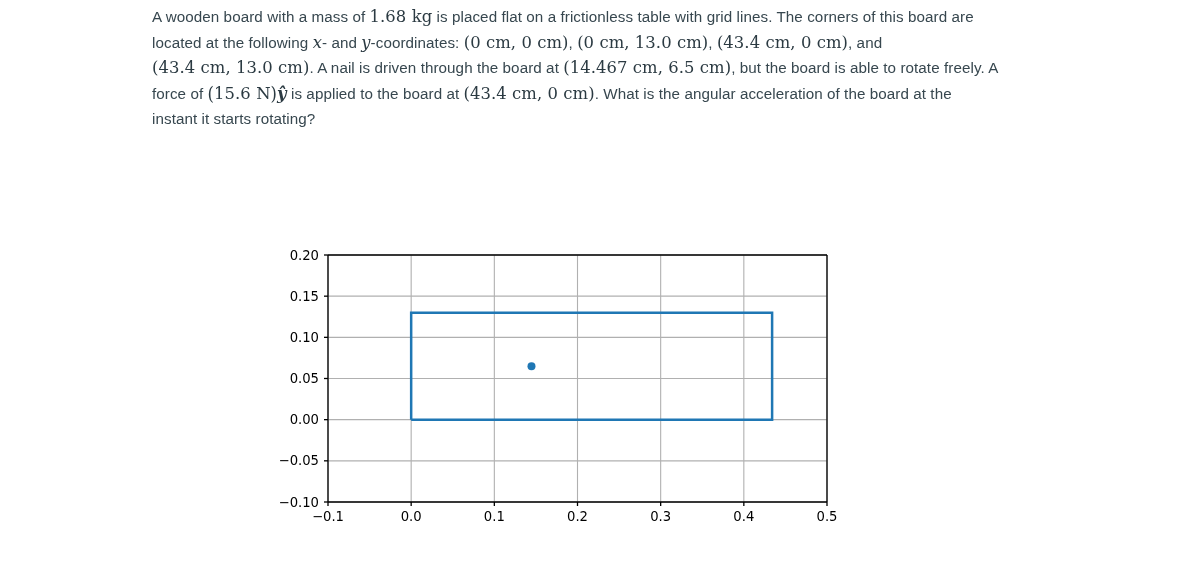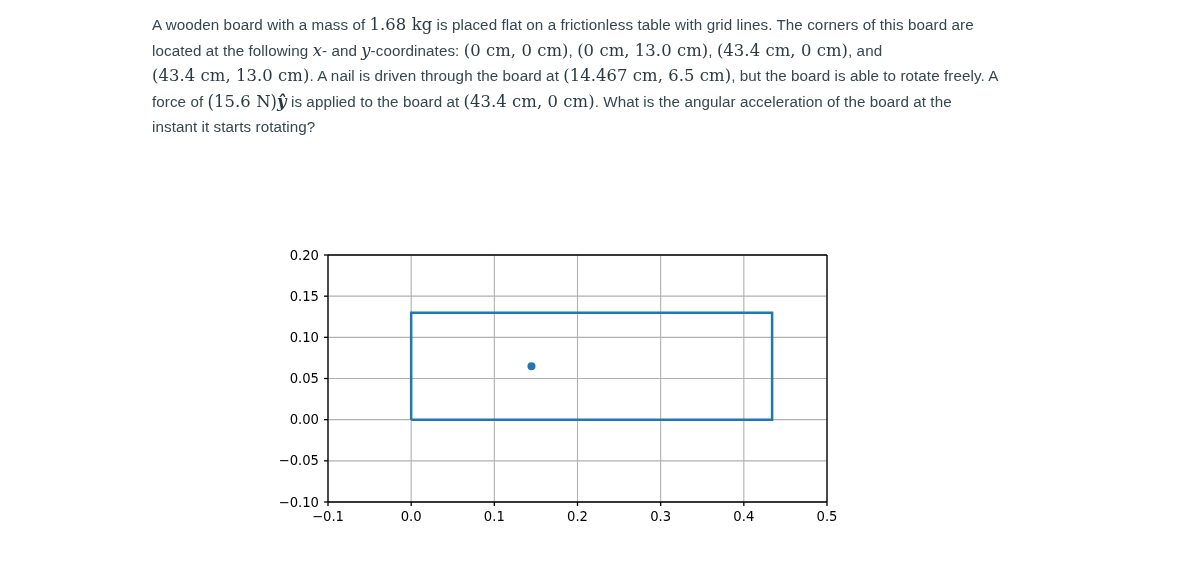--- a/index.html
+++ b/index.html
@@ -12,21 +12,21 @@
     height: 582px;
     position: relative;
     overflow: hidden;
     font-family: "Liberation Sans", sans-serif;
   }
 
   
   #problem-statement {
     position: absolute;
     left: 152px;
-    top: 12px;
+    top: 4px;
     width: 848px;
     font-size: 15.2px;
     line-height: 25.5px;
     color: #37474f;
     letter-spacing: 0.005em;
   }
   .mathx {
     font-family: "DejaVu Serif", "Liberation Serif", serif;
     font-size: 16.4px;
     color: #2b3a42;

